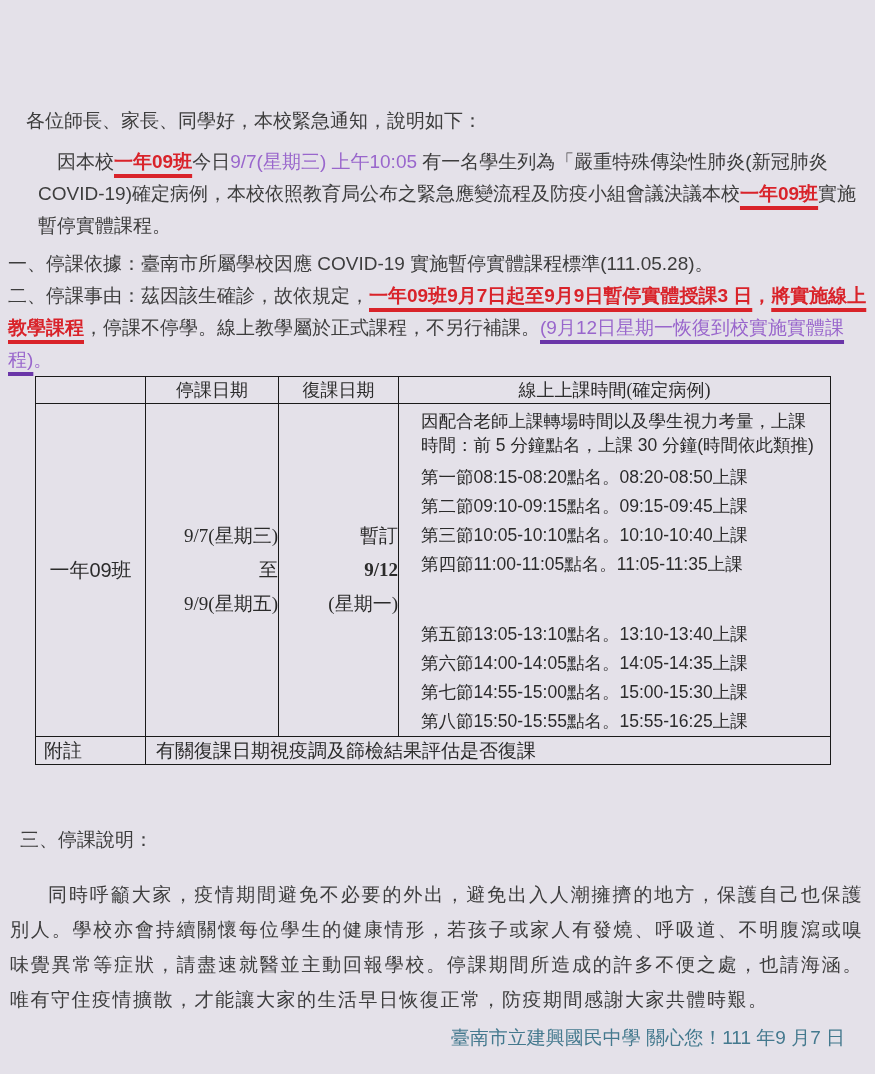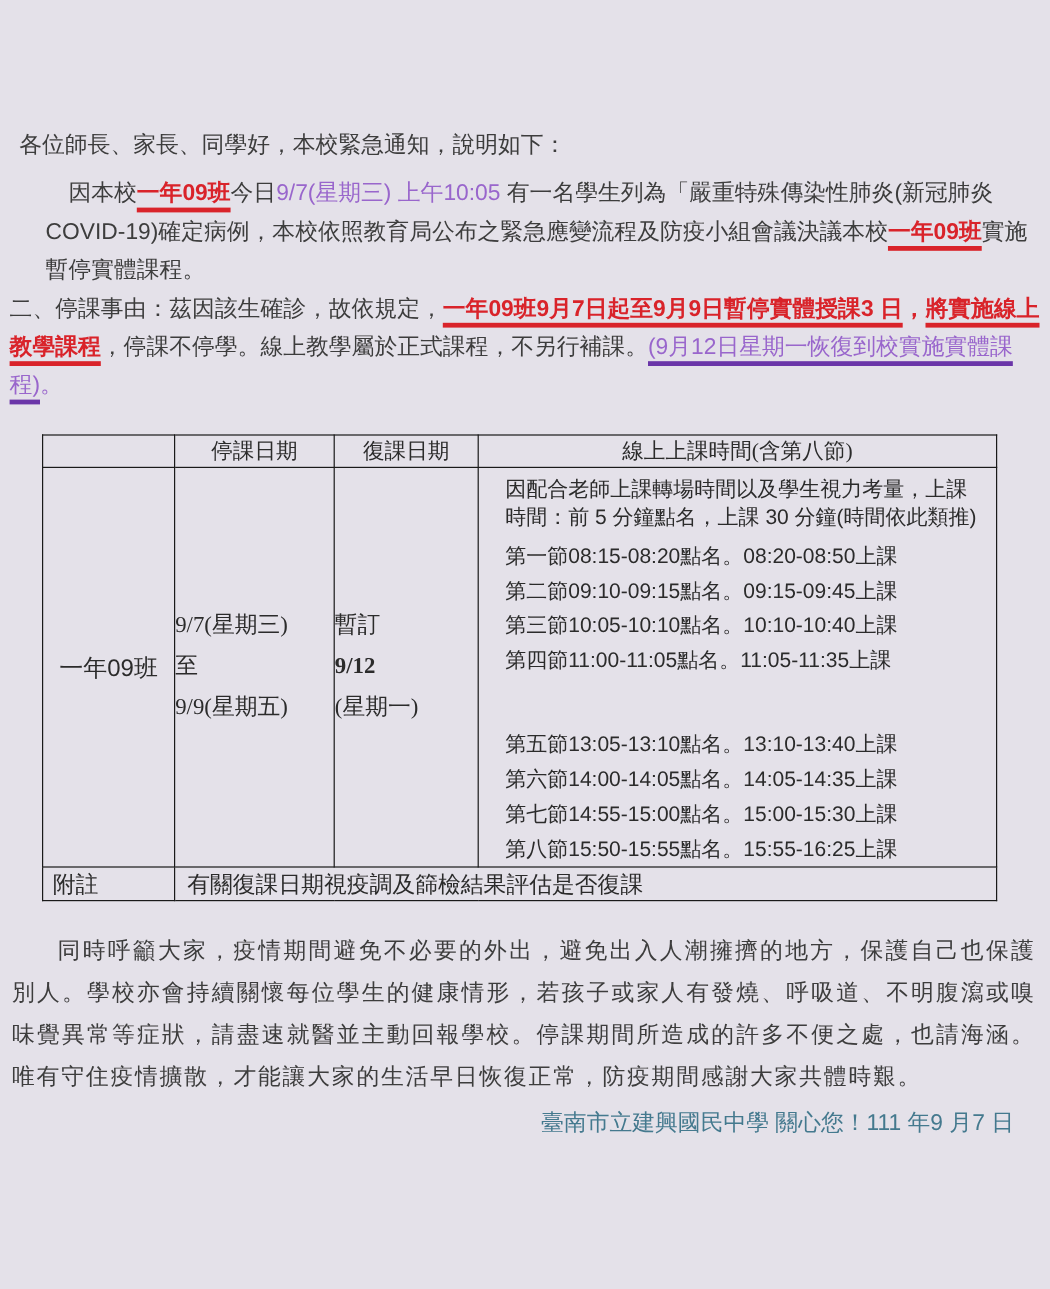--- a/index.html
+++ b/index.html
@@ -25,21 +25,21 @@
   .title {
     text-align: center;
     color: var(--title-red);
     font-size: 23px;
     font-weight: bold;
     letter-spacing: 2px;
   }
 
   .greeting {
     margin-top: 24px;
-    padding-left: 16px;
+    padding-left: 26px;
     font-size: 19px;
   }
 
   .para-intro {
     margin-top: 12px;
     padding-left: 38px;
     padding-right: 16px;
     text-indent: 19px;
     font-size: 19px;
     line-height: 32px;
@@ -65,21 +65,21 @@
   .purple-text { color: var(--purple); }
   .purple-underlined {
     color: var(--purple);
     text-decoration: underline;
     text-decoration-color: var(--purple-dark);
     text-decoration-thickness: 3.5px;
     text-underline-offset: 6px;
   }
 
   table.notice-table {
-    margin: 24px 0 0 35px;
+    margin: 0 0 0 35px;
     width: 795px;
     border-collapse: collapse;
     table-layout: fixed;
     font-family: "Liberation Serif", "DejaVu Serif", serif;
   }
   .notice-table th, .notice-table td {
     border: 1.6px solid var(--line);
     font-weight: normal;
     color: #2b2b2b;
   }
@@ -94,21 +94,21 @@
   }
   .cell-class {
     text-align: center;
     vertical-align: middle;
     color: var(--red);
     font-weight: bold;
     font-size: 20px;
     font-family: "Liberation Sans", sans-serif;
   }
   .cell-dates {
-    text-align: left;
+    text-align: right;
     vertical-align: middle;
     font-size: 19px;
   }
   .cell-dates .date-line { line-height: 34px; }
   .bold { font-weight: bold; }
   .cell-schedule {
     vertical-align: top;
     padding: 5px 10px 0 22px;
     font-family: Liberation Sans, sans-serif;
     font-size: 17.5px;
@@ -151,36 +151,37 @@
 </head>
 <body>
 
 <div class="page">
 
 
   <p class="greeting">各位師長、家長、同學好，本校緊急通知，說明如下：</p>
 
   <p class="para-intro"><span>因本校</span><span class="red-strong">一年09班</span><span>今日</span><span class="purple-text">9/7(星期三) 上午10:05</span><span> 有一名學生列為「嚴重特殊傳染性肺炎(新冠肺炎COVID-19)確定病例，本校依照教育局公布之緊急應變流程及防疫小組會議決議本校</span><span class="red-strong">一年09班</span><span>實施暫停實體課程。</span></p>
 
+  <p class="list-item item-basis">一、停課依據：臺南市所屬學校因應 COVID-19 實施暫停實體課程標準(111.05.28)。</p>
 
   <p class="list-item item-reason"><span>二、停課事由：茲因該生確診，故依規定，</span><span class="red-strong">一年09班9月7日起至9月9日暫停實體授課3 日</span><span class="red-strong no-underline">，</span><span class="red-strong">將實施線上教學課程</span><span>，停課不停學。線上教學屬於正式課程，不另行補課。</span><span class="purple-underlined">(9月12日星期一恢復到校實施實體課程)</span><span class="purple-text">。</span></p>
 
   <table class="notice-table">
     <colgroup>
       <col class="col-class">
         <col class="col-suspend">
         <col class="col-resume">
         <col class="col-schedule">
     </colgroup>
     <thead>
       <tr>
         <th></th>
         <th>停課日期</th>
         <th>復課日期</th>
-        <th>線上上課時間(含第八節)</th>
+        <th>線上上課時間(確定病例)</th>
       </tr>
     </thead>
     <tbody>
       <tr>
         <td class="cell-class">一年09班</td>
         <td class="cell-dates">
           <div class="date-line">9/7(星期三)</div>
           <div class="date-line">至</div>
           <div class="date-line">9/9(星期五)</div>
         </td>
@@ -204,18 +205,19 @@
           <div class="schedule-line">第八節15:50-15:55點名。15:55-16:25上課</div>
         </td>
       </tr>
       <tr>
         <td class="cell-note-label">附註</td>
         <td class="cell-note-text" colspan="3">有關復課日期視疫調及篩檢結果評估是否復課</td>
       </tr>
     </tbody>
   </table>
 
+  <p class="section3-heading">三、停課說明：</p>
 
   <p class="section3-body">同時呼籲大家，疫情期間避免不必要的外出，避免出入人潮擁擠的地方，保護自己也保護別人。學校亦會持續關懷每位學生的健康情形，若孩子或家人有發燒、呼吸道、不明腹瀉或嗅味覺異常等症狀，請盡速就醫並主動回報學校。停課期間所造成的許多不便之處，也請海涵。唯有守住疫情擴散，才能讓大家的生活早日恢復正常，防疫期間感謝大家共體時艱。</p>
 
   <p class="signature">臺南市立建興國民中學 關心您！111 年9 月7 日</p>
 
 </div>
 
 </body></html>

